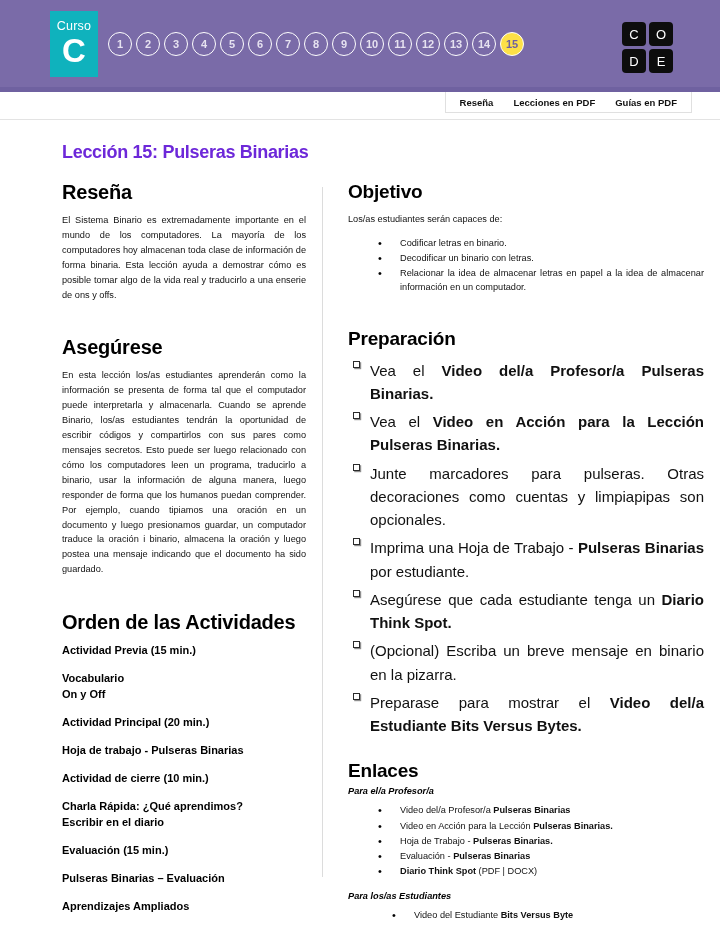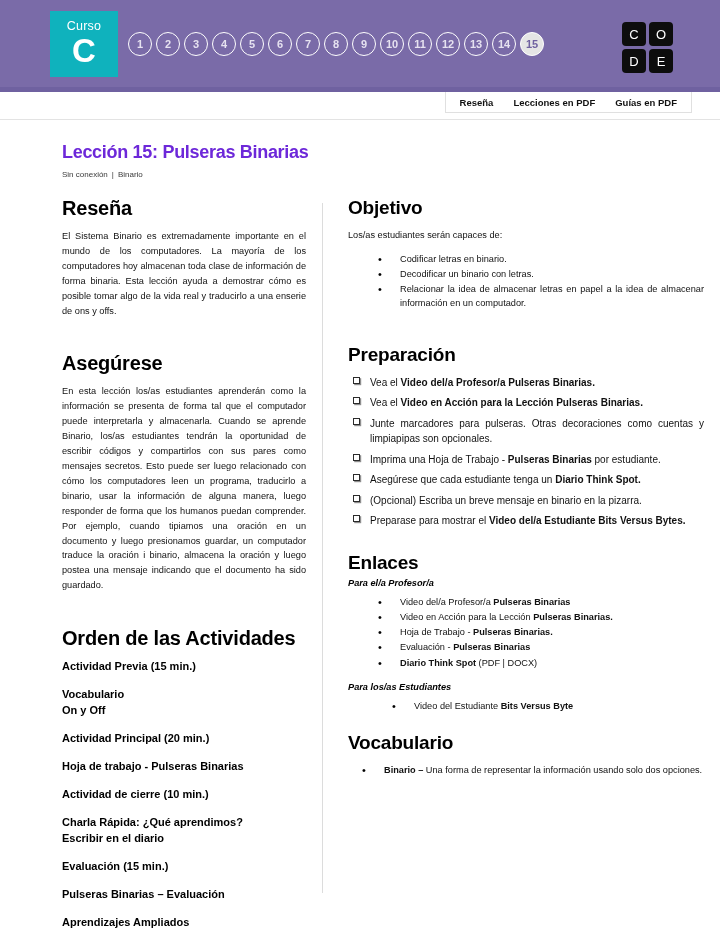--- a/index.html
+++ b/index.html
@@ -21,21 +21,21 @@
   .header {
     position: relative;
     width: 720px;
     height: 92px;
     background: #7a6ba8;
     border-bottom: 5px solid #6f61a0;
     display: flex;
     align-items: center;
   }
   .course-badge {
-    width: 68px;
+    width: 48px;
     height: 66px;
     background: #0fb2bd;
     margin-left: 50px;
     display: flex;
     flex-direction: column;
     align-items: center;
     justify-content: center;
     flex: 0 0 auto;
     line-height: 1;
   }
@@ -65,21 +65,21 @@
     background: transparent;
     color: #e6e2f0;
     font-size: 11px;
     font-weight: bold;
     display: flex;
     align-items: center;
     justify-content: center;
     flex: 0 0 auto;
   }
   .dot.active {
-    background: #e5e5e5;
+    background: #fde047;
     color: #6f61a0;
     border-color: #ffffff;
   }
   .code-logo {
     position: absolute;
     right: 47px;
     top: 22px;
     display: grid;
     grid-template-columns: 24px 24px;
     grid-template-rows: 24px 24px;
@@ -224,21 +224,21 @@
   ul.bullets.students li { text-align: left; }
 
   
   ul.checklist {
     margin: 0;
     padding-left: 22px;
     list-style: none;
   }
   ul.checklist li {
     position: relative;
-    font-size: 10px;
+    font-size: 15px;
     line-height: 1.55;
     margin-bottom: 5px;
     color: #111;
     text-align: justify;
   }
   ul.checklist li .cbox {
     position: absolute;
     left: -17px;
     top: 2px;
     width: 7px;
@@ -292,23 +292,20 @@
 <div class="tabbar">
   <div class="tabs" id="tab-group">
       <div class="tab">Reseña</div>
       <div class="tab">Lecciones en PDF</div>
       <div class="tab">Guías en PDF</div>
     </div>
 </div>
 
 <div class="title-block">
   <h1 class="page-title">Lección 15: Pulseras Binarias</h1>
-  <div class="subtitle">
-    <span>Sin conexión</span><span class="sep">|</span><span>Binario</span>
-  </div>
 </div>
 
 <div class="columns">
 
   <div class="col-left">
 
     <h2 class="section">Reseña</h2>
     <p class="body">El Sistema Binario es extremadamente importante en el mundo de los computadores. La mayoría de los computadores hoy almacenan toda clase de información de forma binaria. Esta lección ayuda a demostrar cómo es posible tomar algo de la vida real y traducirlo a una enserie de ons y offs.</p>
 
     <div class="spacer-md"></div>

